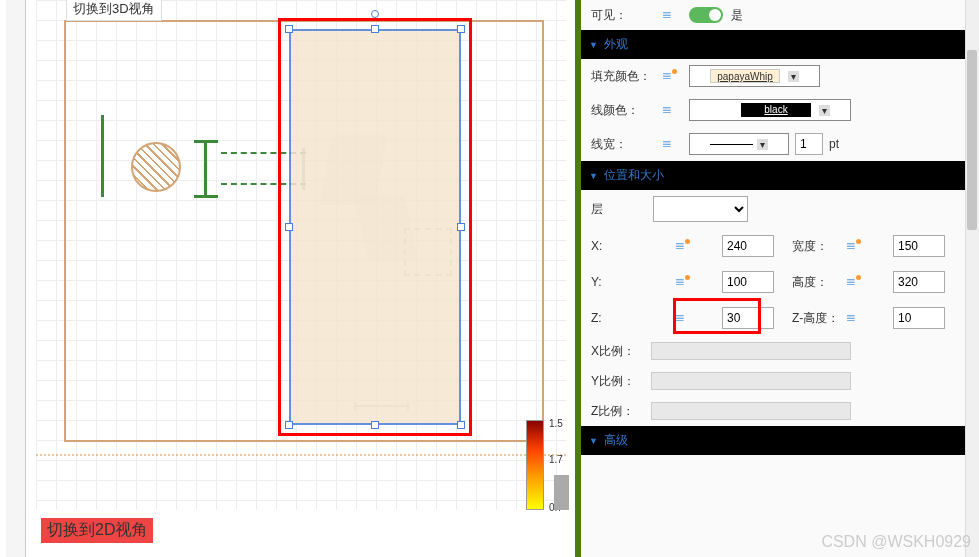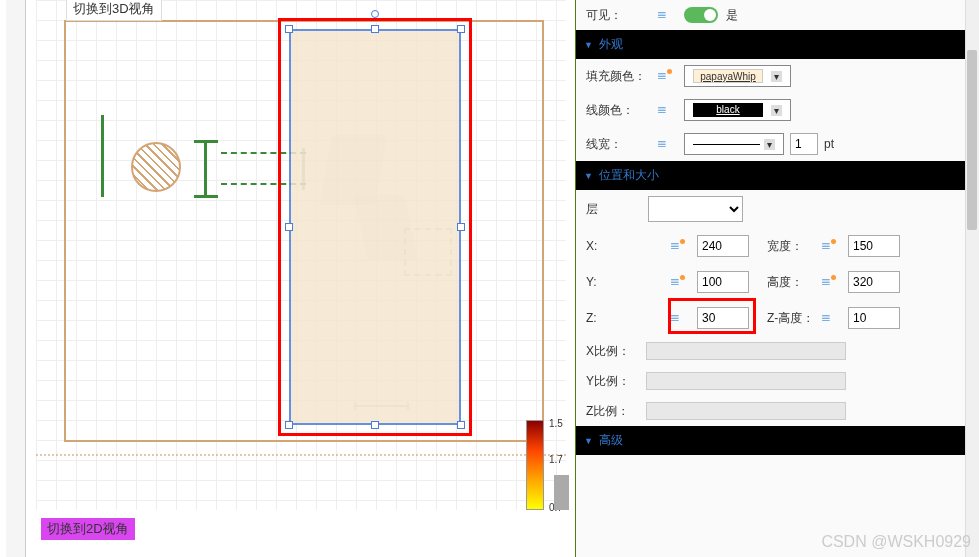--- a/index.html
+++ b/index.html
@@ -5,21 +5,21 @@
     * { box-sizing: border-box; margin: 0; padding: 0; }
     body { font-family: "Microsoft YaHei", sans-serif; font-size: 12px; color: #333; background: #fff; width: 979px; height: 557px; overflow: hidden; position: relative; }
     
     .canvas-area { position: absolute; left: 6px; top: 0; width: 570px; height: 557px; background: #fff; }
     .toolbar-left { position: absolute; left: 0; top: 0; width: 20px; height: 557px; border-right: 1px solid #ccc; background: #f5f5f5; }
     .grid { position: absolute; left: 30px; top: 0; width: 530px; height: 510px; 
       background-image: linear-gradient(#eee 1px, transparent 1px), linear-gradient(90deg, #eee 1px, transparent 1px);
       background-size: 20px 20px; }
     
     .view-3d-btn { position: absolute; left: 60px; top: -3px; background: #fff; padding: 2px 6px; border: 1px solid #ddd; font-size: 13px; z-index: 10; }
-    .view-2d-btn { position: absolute; left: 35px; top: 518px; background: #d946ef; padding: 2px 6px; font-size: 13px; z-index: 10; }
+    .view-2d-btn { position: absolute; left: 35px; top: 518px; background: #ef4444; padding: 2px 6px; font-size: 16px; z-index: 10; }
     
     .canvas-border { position: absolute; left: 58px; top: 20px; width: 480px; height: 422px; border: 2px solid #d4a574; }
     
     .green-vert { position: absolute; left: 95px; top: 115px; width: 3px; height: 82px; background: #3a8a3a; }
     .circle { position: absolute; left: 125px; top: 142px; width: 50px; height: 50px; border: 2px solid #d4a574; border-radius: 50%; 
       background: repeating-linear-gradient(45deg, #fff, #fff 4px, #d4a574 4px, #d4a574 6px); }
     .green-ibeam { position: absolute; left: 188px; top: 140px; width: 24px; height: 58px; }
     .green-ibeam::before, .green-ibeam::after { content: ''; position: absolute; left: 0; width: 100%; height: 3px; background: #3a8a3a; }
     .green-ibeam::before { top: 0; } .green-ibeam::after { bottom: 0; }
     .green-ibeam-mid { position: absolute; left: 10px; top: 3px; width: 3px; height: 52px; background: #3a8a3a; }
@@ -42,44 +42,44 @@
     .green-small-vert { position: absolute; left: 296px; top: 148px; width: 3px; height: 42px; background: #5a9a5a; opacity: 0.6; }
     
     .brown-dash-h { position: absolute; left: 30px; top: 454px; width: 530px; height: 0; border-top: 2px dotted #d4a574; opacity: 0.6; }
     
     .gradient-bar { position: absolute; left: 520px; top: 420px; width: 18px; height: 90px; 
       background: linear-gradient(#8b0000, #ff4500, #ffa500, #ffff00); border: 1px solid #999; }
     .grad-label { position: absolute; left: 543px; font-size: 10px; color: #333; }
     
     .gray-block { position: absolute; left: 548px; top: 475px; width: 15px; height: 35px; background: #aaa; }
     
-    .panel { position: absolute; left: 575px; top: 0; width: 404px; height: 557px; background: #fafafa; border-left: 1px solid #4d7c0f; overflow: hidden; }
+    .panel { position: absolute; left: 575px; top: 0; width: 404px; height: 557px; background: #fafafa; border-left: 6px solid #4d7c0f; overflow: hidden; }
     .scrollbar { position: absolute; right: 0; top: 0; width: 14px; height: 557px; background: #f0f0f0; border-left: 1px solid #ddd; }
     .scroll-thumb { position: absolute; right: 2px; top: 50px; width: 10px; height: 180px; background: #c5c5c5; border-radius: 2px; }
     
     .prop-row { display: flex; align-items: center; padding: 6px 10px; min-height: 30px; }
     .prop-label { width: 72px; color: #333; }
     .bind-icon { width: 18px; height: 14px; margin-right: 8px; display: inline-block; }
     .bind-icon::before { content: '≡'; color: #5599dd; font-weight: bold; transform: scaleX(1.3); display: inline-block; }
     .bind-icon.orange::after { content: ''; display: inline-block; width: 5px; height: 5px; background: #ff9933; border-radius: 50%; margin-left: 2px; vertical-align: top; }
     
     .section-header { display: flex; align-items: center; padding: 6px 8px; background: #000000; color: #3377cc; font-weight: normal; cursor: pointer; }
     .section-header::before { content: '▼'; font-size: 9px; margin-right: 6px; color: #3377cc; }
     
-    .dropdown { display: inline-flex; align-items: center; height: 22px; border: 1px solid #888; background: #fff; padding: 0 8px; font-size: 11px; }
+    .dropdown { display: inline-flex; align-items: center; height: 22px; border: 1px solid #888; background: #fff; padding: 0 20px; font-size: 11px; }
     .dropdown::after { content: '▾'; margin-left: 4px; font-size: 10px; background: #ddd; padding: 0 3px; }
     .color-swatch { display: inline-block; width: 70px; height: 14px; margin-right: 4px; }
     .swatch-papaya { background: #ffefd5; border: 1px solid #ccc; text-align: center; font-size: 10px; line-height: 13px; text-decoration: underline; }
-    .swatch-black { background: #000; color: #fff; text-align: center; font-size: 10px; line-height: 14px; text-decoration: underline; }
+    .swatch-black { background: #000; color: #fff; text-align: center; font-size: 10px; line-height: 14px; text-decoration: underline; margin-left: 31px; }
     .line-preview { display: inline-block; width: 80px; height: 1px; background: #000; }
     
     .toggle { display: inline-block; width: 34px; height: 16px; background: #5cb85c; border-radius: 8px; position: relative; }
     .toggle::after { content: ''; position: absolute; right: 2px; top: 2px; width: 12px; height: 12px; background: #fff; border-radius: 50%; }
     
-    .num-input { width: 52px; height: 22px; border: 1px solid #aaa; padding: 0 4px; font-size: 12px; text-align: left; }
+    .num-input { width: 52px; height: 22px; border: 1px solid #aaa; padding: 0 4px; font-size: 12px; text-align: left; margin-left: 20px; }
     .select-input { width: 95px; height: 22px; border: 1px solid #aaa; font-size: 11px; padding: 12px 3px; background: #fff; }
     
     .coord-row { display: flex; align-items: center; padding: 7px 10px; }
     .coord-l1 { width: 85px; }
     .coord-l2 { width: 55px; margin-left: 18px; }
     
     .highlight-z { position: absolute; border: 3px solid #ff0000; pointer-events: none; }
     
     .ratio-bar { display: inline-block; width: 200px; height: 18px; background: #e8e8e8; border: 1px solid #ccc; }
     .rotate-icon { display: inline-block; width: 18px; height: 18px; border: 2px solid #9bc; border-radius: 50%; position: relative; opacity: 0.6; margin-left: 5px; }

